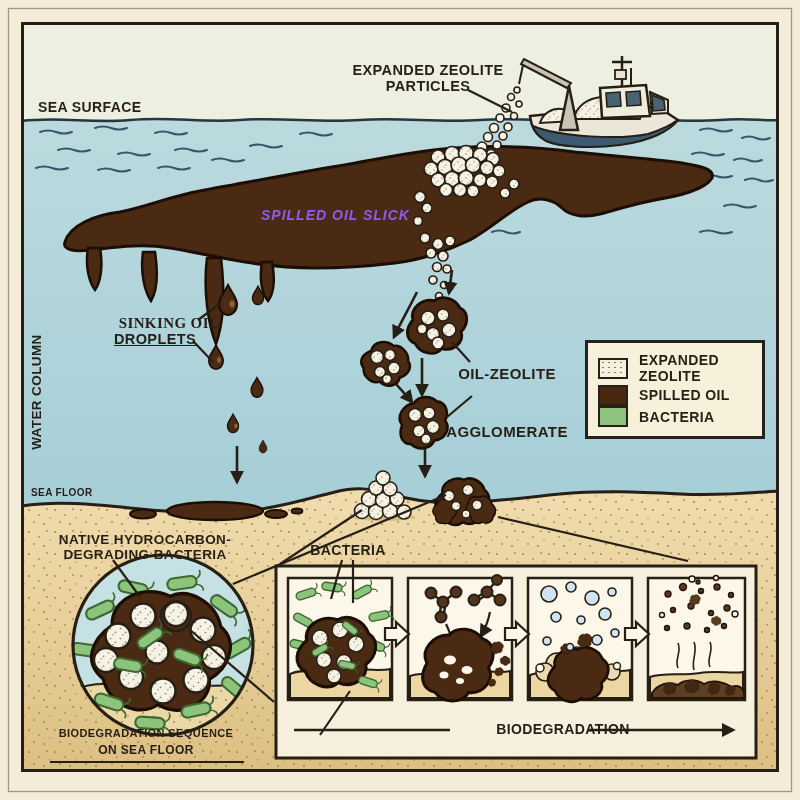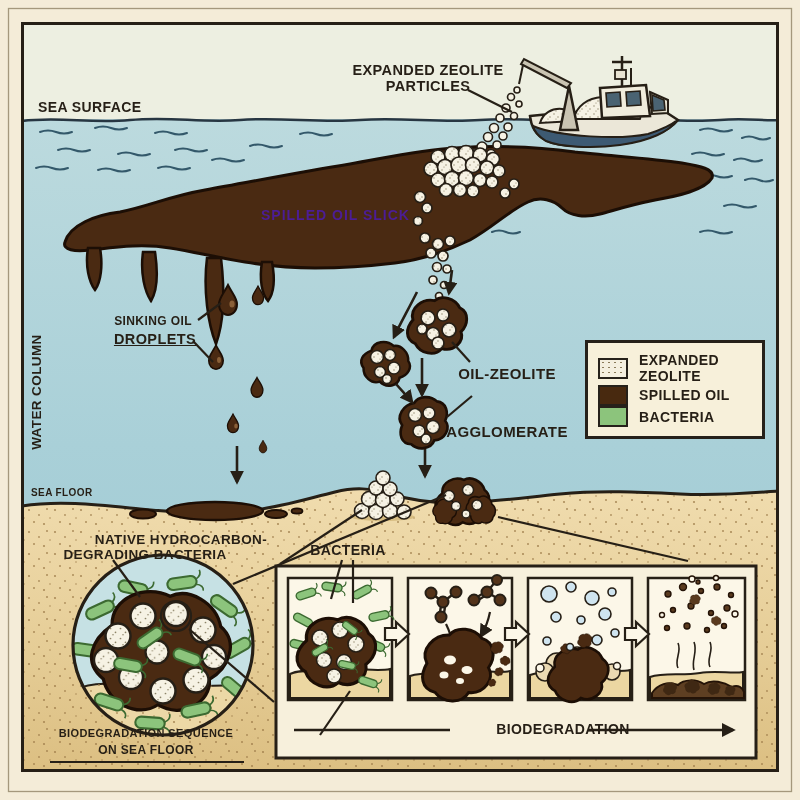--- a/index.html
+++ b/index.html
@@ -3,21 +3,21 @@
 <meta charset="utf-8">
 <style>
   html,body{margin:0;padding:0;background:#d8d0bd;}
   #stage{position:relative;width:800px;height:800px;background:#f4ecd8;overflow:hidden;
          font-family:"Liberation Sans",sans-serif;}
   #scene{position:absolute;left:0;top:0;}
   .label{position:absolute;font-weight:700;color:#261f16;white-space:nowrap;
          letter-spacing:.4px;line-height:1.1;pointer-events:none;}
   .c{transform:translateX(-50%);}
   .rot{transform:translate(-50%,-50%) rotate(-90deg);}
-  .cream{color:#4c1d95;}
+  .cream{color:#8b5cf6;font-style:italic;}
   
   #legend{position:absolute;left:585px;top:340px;width:180px;height:99px;
           background:#f7f0da;border:3px solid #26211a;box-sizing:border-box;
           padding:9px 10px;display:flex;flex-direction:column;justify-content:space-between;}
   .lrow{display:flex;align-items:center;}
   .sw{width:30px;height:21px;border:2.5px solid #26211a;box-sizing:border-box;margin-right:11px;flex:none;}
   .sw-zeolite{background-color:#f4efdf;background-image:radial-gradient(#8a7b5a 1px,transparent 1.3px);background-size:6px 5px;}
   .sw-oil{background:#48290f;}
   .sw-bacteria{background:#8cc47c;}
   .lrow span{font-weight:700;font-size:14px;color:#261f16;letter-spacing:.4px;}
@@ -483,31 +483,31 @@
   <rect x="22.5" y="23.5" width="755" height="747" fill="none" stroke="#261f16" stroke-width="3"></rect>
 </svg>
 
 <div class="label" style="left:38px;top:100px;font-size:14px;">SEA SURFACE</div>
 
 <div class="label c" style="left:428px;top:63px;font-size:14.5px;">EXPANDED ZEOLITE</div>
 <div class="label c" style="left:428px;top:79px;font-size:14.5px;">PARTICLES</div>
 
 <div class="label cream" style="left:261px;top:208px;font-size:14px;letter-spacing:1px;">SPILLED OIL SLICK</div>
 
-<div class="label c" style="left:153px;top:315px;font-size:12px;">SINKING OIL</div>
+<div class="label c" style="left:169px;top:315px;font-size:15px;font-family:Liberation Serif, serif;">SINKING OIL</div>
 <div class="label c" style="left:155px;top:332px;font-size:14.5px;text-decoration:underline;">DROPLETS</div>
 
 <div class="label rot" style="left:37px;top:392px;font-size:13.5px;">WATER COLUMN</div>
 
 <div class="label c" style="left:507px;top:366px;font-size:15px;">OIL-ZEOLITE</div>
 <div class="label c" style="left:507px;top:383px;font-size:15px;margin-top:41px;">AGGLOMERATE</div>
 
 <div class="label" style="left:31px;top:487px;font-size:10px;">SEA FLOOR</div>
 
-<div class="label c" style="left:145px;top:533px;font-size:13.5px;margin-left:36px;">NATIVE HYDROCARBON-</div>
+<div class="label c" style="left:145px;top:533px;font-size:13.5px;">NATIVE HYDROCARBON-</div>
 <div class="label c" style="left:145px;top:548px;font-size:13.5px;">DEGRADING BACTERIA</div>
 
 <div class="label c" style="left:348px;top:543px;font-size:14px;">BACTERIA</div>
 
 <div class="label c" style="left:146px;top:727px;font-size:11px;">BIODEGRADATION SEQUENCE</div>
 <div class="label c" style="left:146px;top:744px;font-size:12px;">ON SEA FLOOR</div>
 
 <div class="label c" style="left:519px;top:722px;font-size:14px;margin-left:44px;">BIODEGRADATION</div>
 
 

